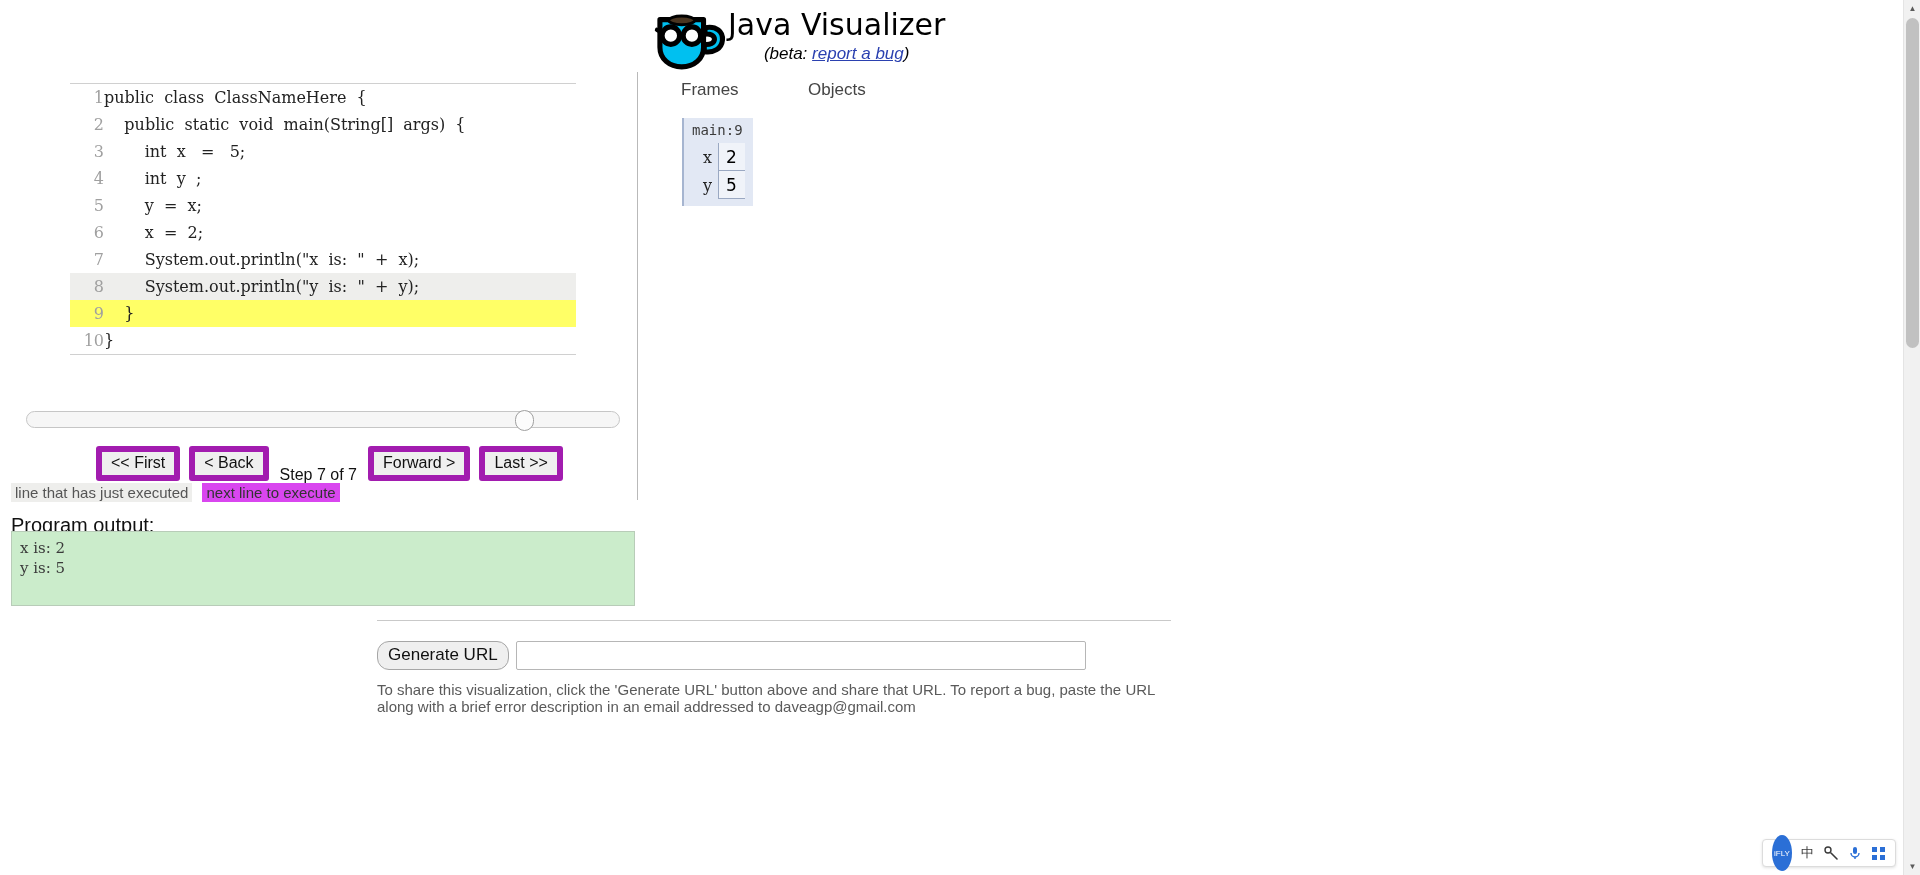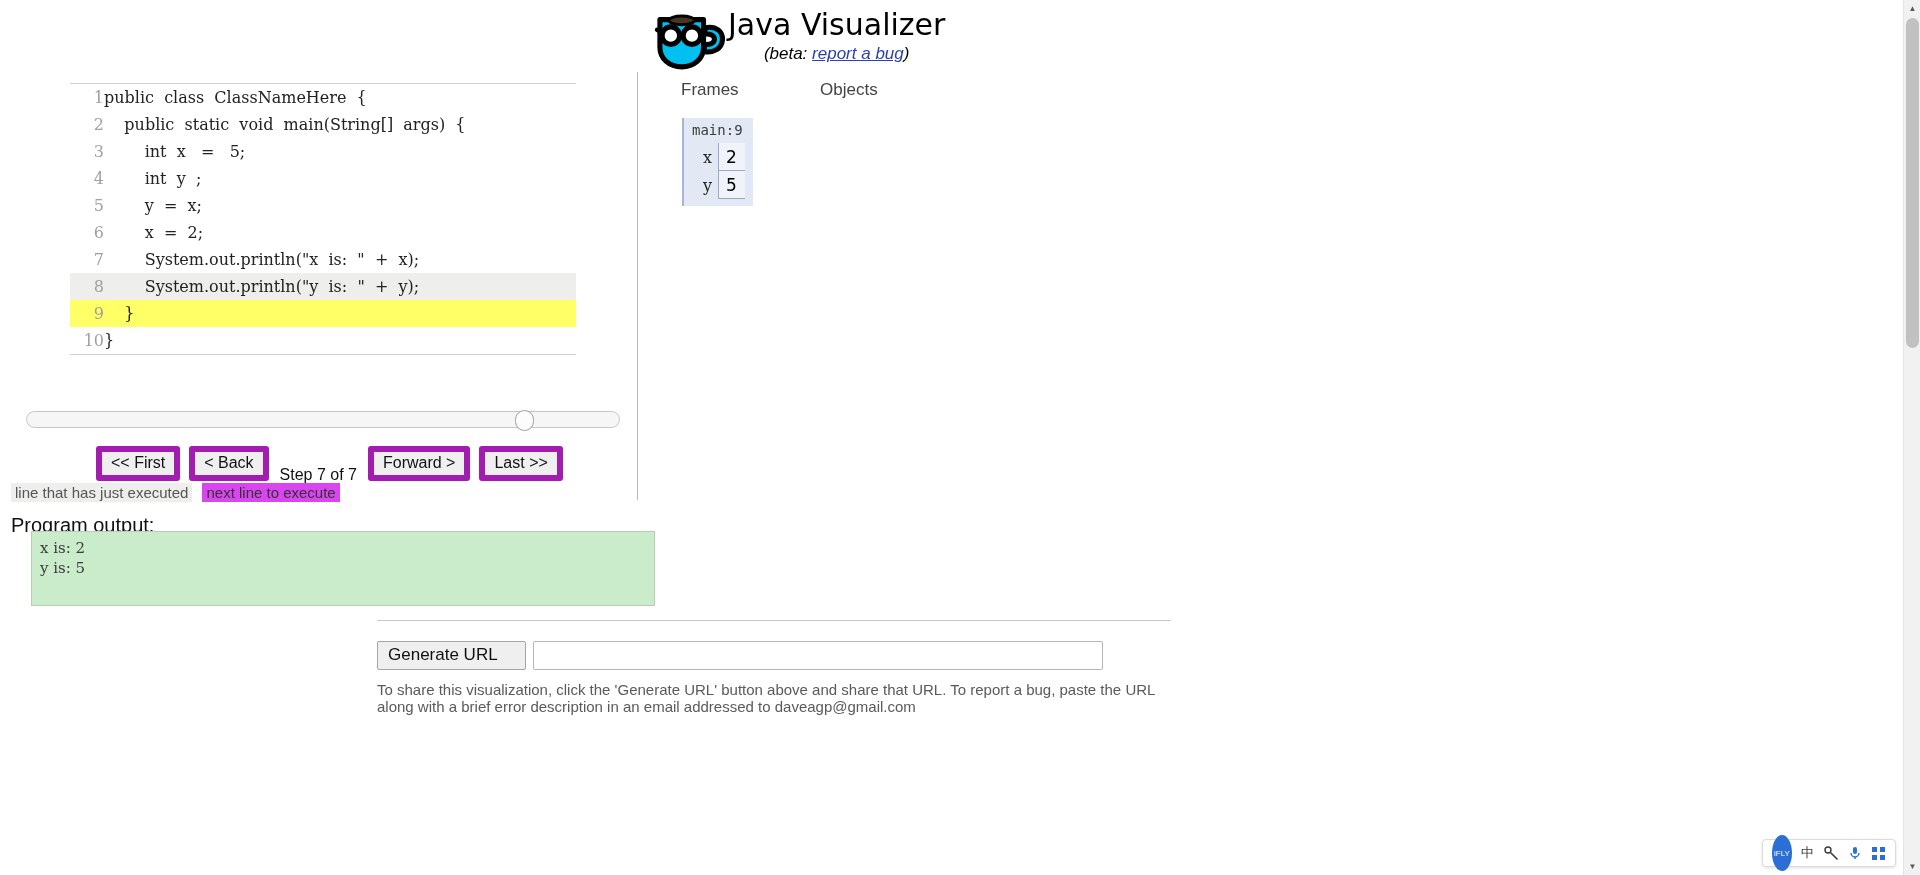--- a/index.html
+++ b/index.html
@@ -112,29 +112,29 @@
   .prog-out-label {
     position: absolute; left: 11px; top: 514px;
     font-size: 20px; color: #111;
   }
   .prog-out-box {
     position: absolute; left: 11px; top: 531px;
     width: 624px; height: 75px;
     background: #cbeccb; border: 1px solid #b8ccb8;
     padding: 6px 8px;
     font-family: "DejaVu Serif", serif; font-size: 15px; color: #3a3a3a;
-    white-space: pre; line-height: 20px; overflow: hidden; margin-left: 20px;
+    white-space: pre; line-height: 20px; overflow: hidden;
   }
 
   
   .pane-head {
     position: absolute; font-size: 17px; color: #444;
   }
   .frames-head { left: 681px; top: 80px; }
-  .objects-head { left: 808px; top: 80px; margin-left: 12px; }
+  .objects-head { left: 808px; top: 80px; }
 
   
   .frame {
     position: absolute; left: 682px; top: 118px;
     background: #e2e8f4;
     border-left: 2px solid #a6b5d0;
     padding: 4px 8px 7px 8px;
     min-width: 56px;
   }
   .frame-title {
@@ -157,22 +157,22 @@
   }
 
   
   .hrule {
     position: absolute; left: 377px; top: 620px; width: 794px; height: 1px;
     background: #c9c9c9;
   }
   .share-row { position: absolute; left: 377px; top: 641px; display: flex; align-items: stretch; }
   .gen-url-btn {
     font-size: 17px; color: #111; background: #efefef;
-    border: 1px solid #a6a6a6; border-radius: 2px;
-    padding: 3px 27px 4px 10px; cursor: pointer; white-space: nowrap;
+    border: 1px solid #a6a6a6; border-radius: 12px;
+    padding: 3px 10px 4px 10px; cursor: pointer; white-space: nowrap;
   }
   .url-input {
     width: 570px; margin-left: 7px;
     border: 1px solid #b6b6b6; border-radius: 2px;
     background: #fff; font-size: 15px; padding: 3px 6px;
     font-family: "Liberation Sans", sans-serif;
   }
   .share-help {
     position: absolute; left: 377px; top: 681px; width: 790px;
     font-size: 15px; color: #5a5a5a; line-height: 17px;

